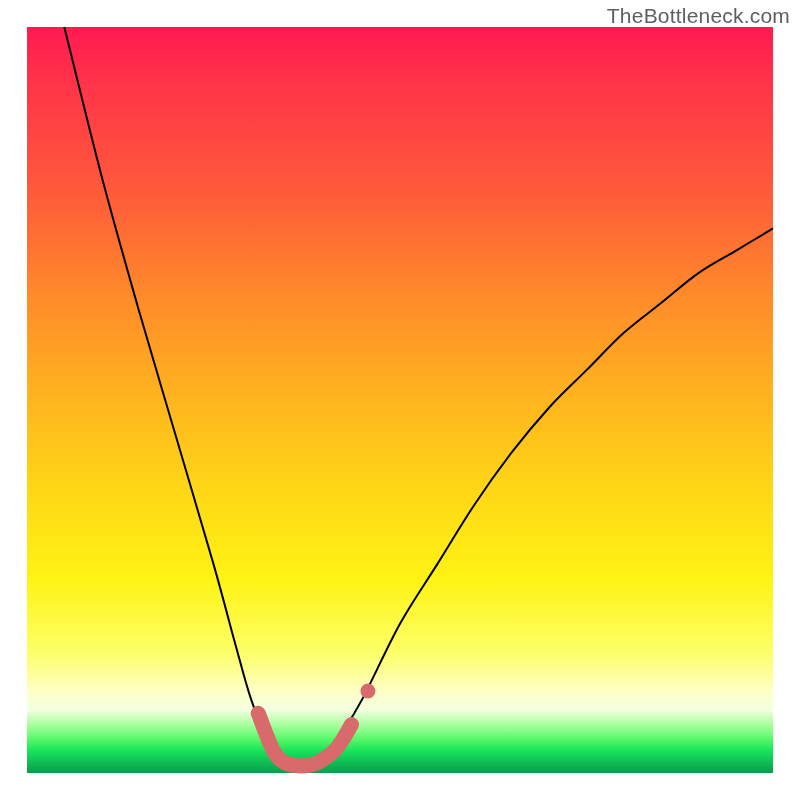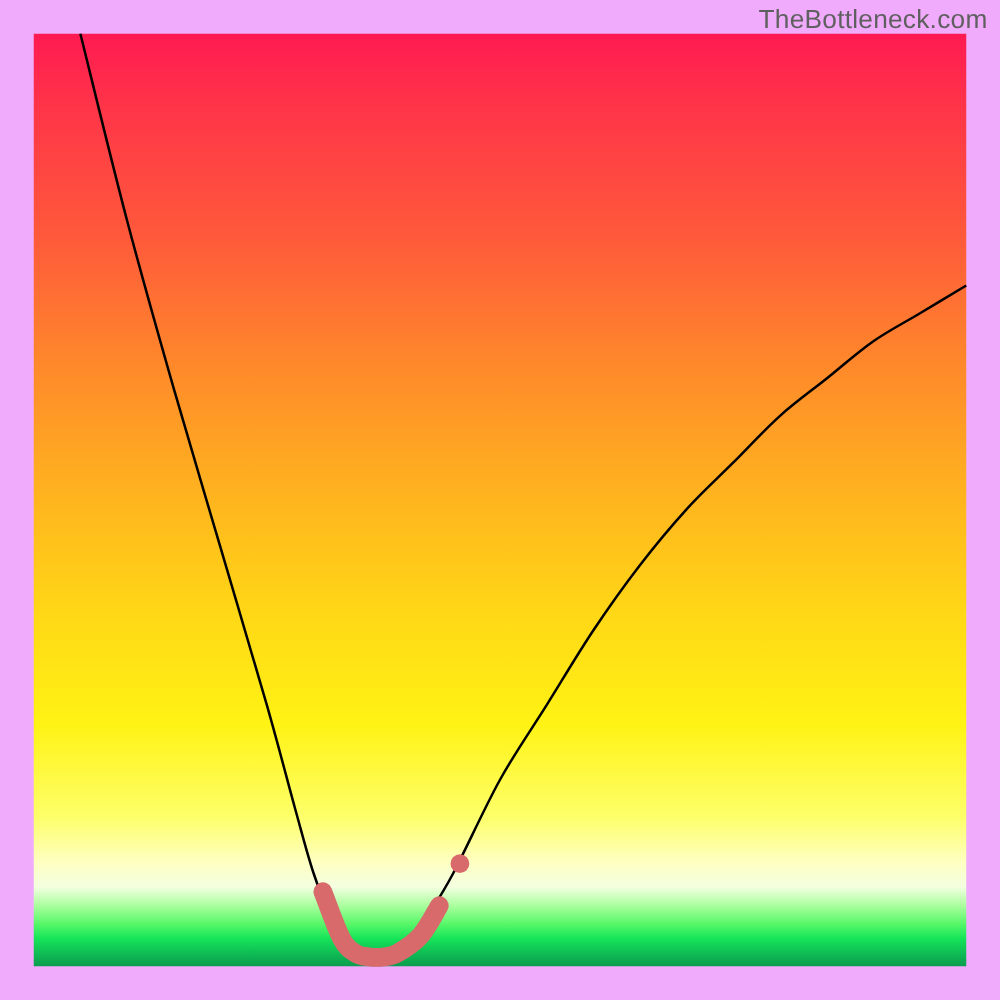--- a/index.html
+++ b/index.html
@@ -10,21 +10,21 @@
     background: #000;
     overflow: hidden;
     font-family: Arial, Helvetica, sans-serif;
   }
   .frame {
     position: absolute;
     left: 0;
     top: 0;
     width: 800px;
     height: 800px;
-    background: #f0abfc;
+    background: #ffffff;
   }
   .plot-area {
     position: absolute;
     left: 27px;
     top: 27px;
     width: 746px;
     height: 746px;
     
     background: linear-gradient(
       to bottom,

